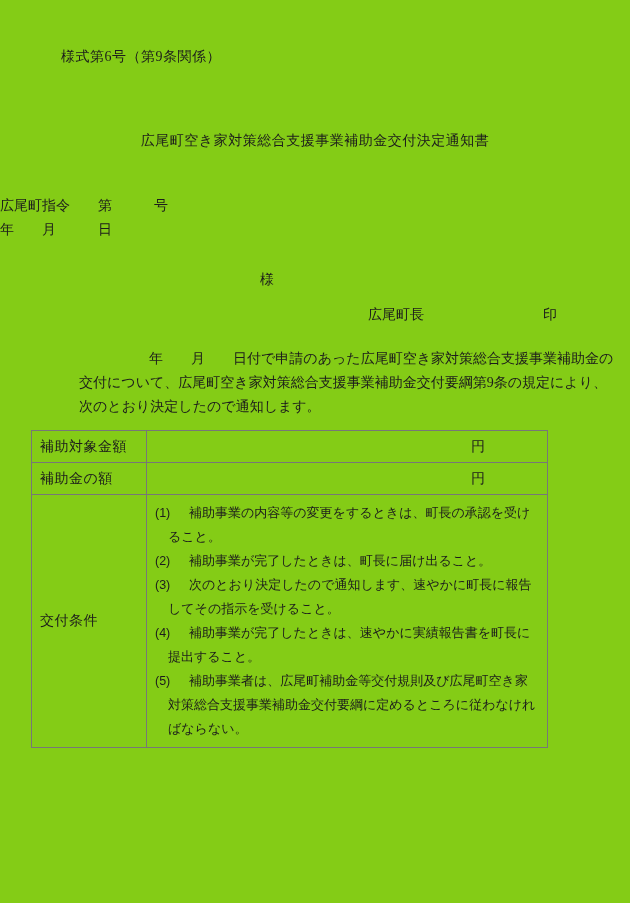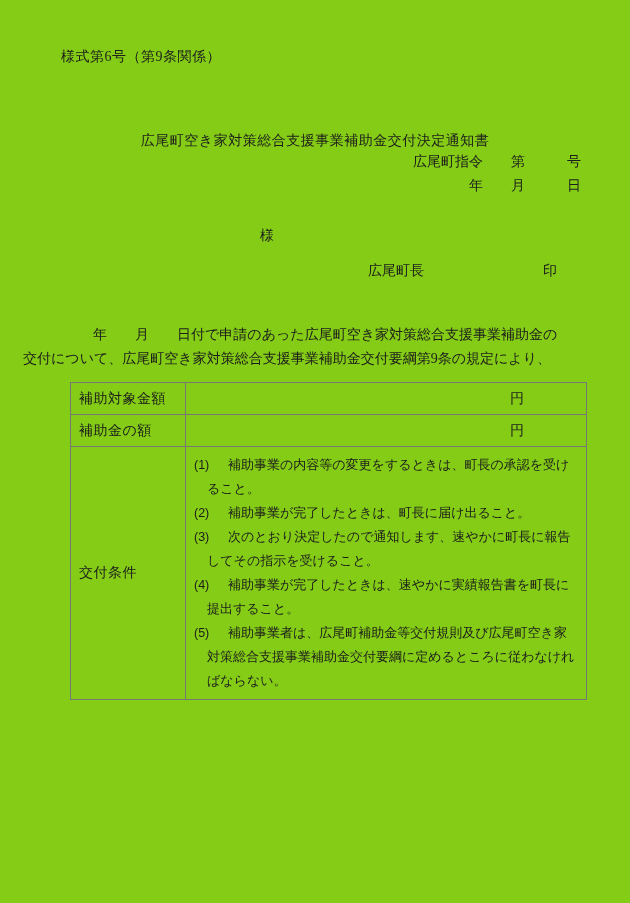--- a/index.html
+++ b/index.html
@@ -20,50 +20,51 @@
     line-height: 19px;
     letter-spacing: 0.5px;
   }
   .doc-title {
     margin-top: 65px;
     text-align: center;
     line-height: 19px;
     letter-spacing: 0.5px;
   }
   .directive-block {
-    text-align: right;
+    margin-top: 44px;
+    text-align: left;
     padding-right: 49px;
     line-height: 24px;
     white-space: nowrap;
   }
   .addressee {
     margin-top: 28px;
     padding-left: 260px;
     line-height: 19px;
   }
   .mayor-line {
     margin-top: 16px;
     padding-left: 368px;
     line-height: 19px;
     white-space: nowrap;
   }
   .mayor-line .seal {
     margin-left: 119px;
   }
   .body-paragraph {
-    margin-top: 43px;
-    padding-left: 23px;
+    margin-top: 23px;
+    padding-left: 79px;
     line-height: 24px;
   }
   .body-paragraph .para-line {
     white-space: nowrap;
   }
   table.decision-table {
     margin-top: 11px;
-    margin-left: 70px;
+    margin-left: 31px;
     width: 517px;
     border-collapse: collapse;
     table-layout: fixed;
   }
   table.decision-table td {
     border: 1px solid #777777;
     vertical-align: middle;
     font-size: 14px;
   }
   td.label-cell {
@@ -110,20 +111,21 @@
 
   <div class="addressee">様</div>
 
   <div class="mayor-line">
     <span>広尾町長</span><span class="seal">印</span>
   </div>
 
   <div class="body-paragraph">
     <div class="para-line">　　　　　年　　月　　日付で申請のあった広尾町空き家対策総合支援事業補助金の</div>
     <div class="para-line">交付について、広尾町空き家対策総合支援事業補助金交付要綱第9条の規定により、</div>
+    <div class="para-line">次のとおり決定したので通知します。</div>
   </div>
 
   <table class="decision-table">
     <tbody>
       <tr class="amount-row">
         <td class="label-cell">補助対象金額</td>
         <td class="amount-cell">円</td>
       </tr>
       <tr class="amount-row">
         <td class="label-cell">補助金の額</td>

